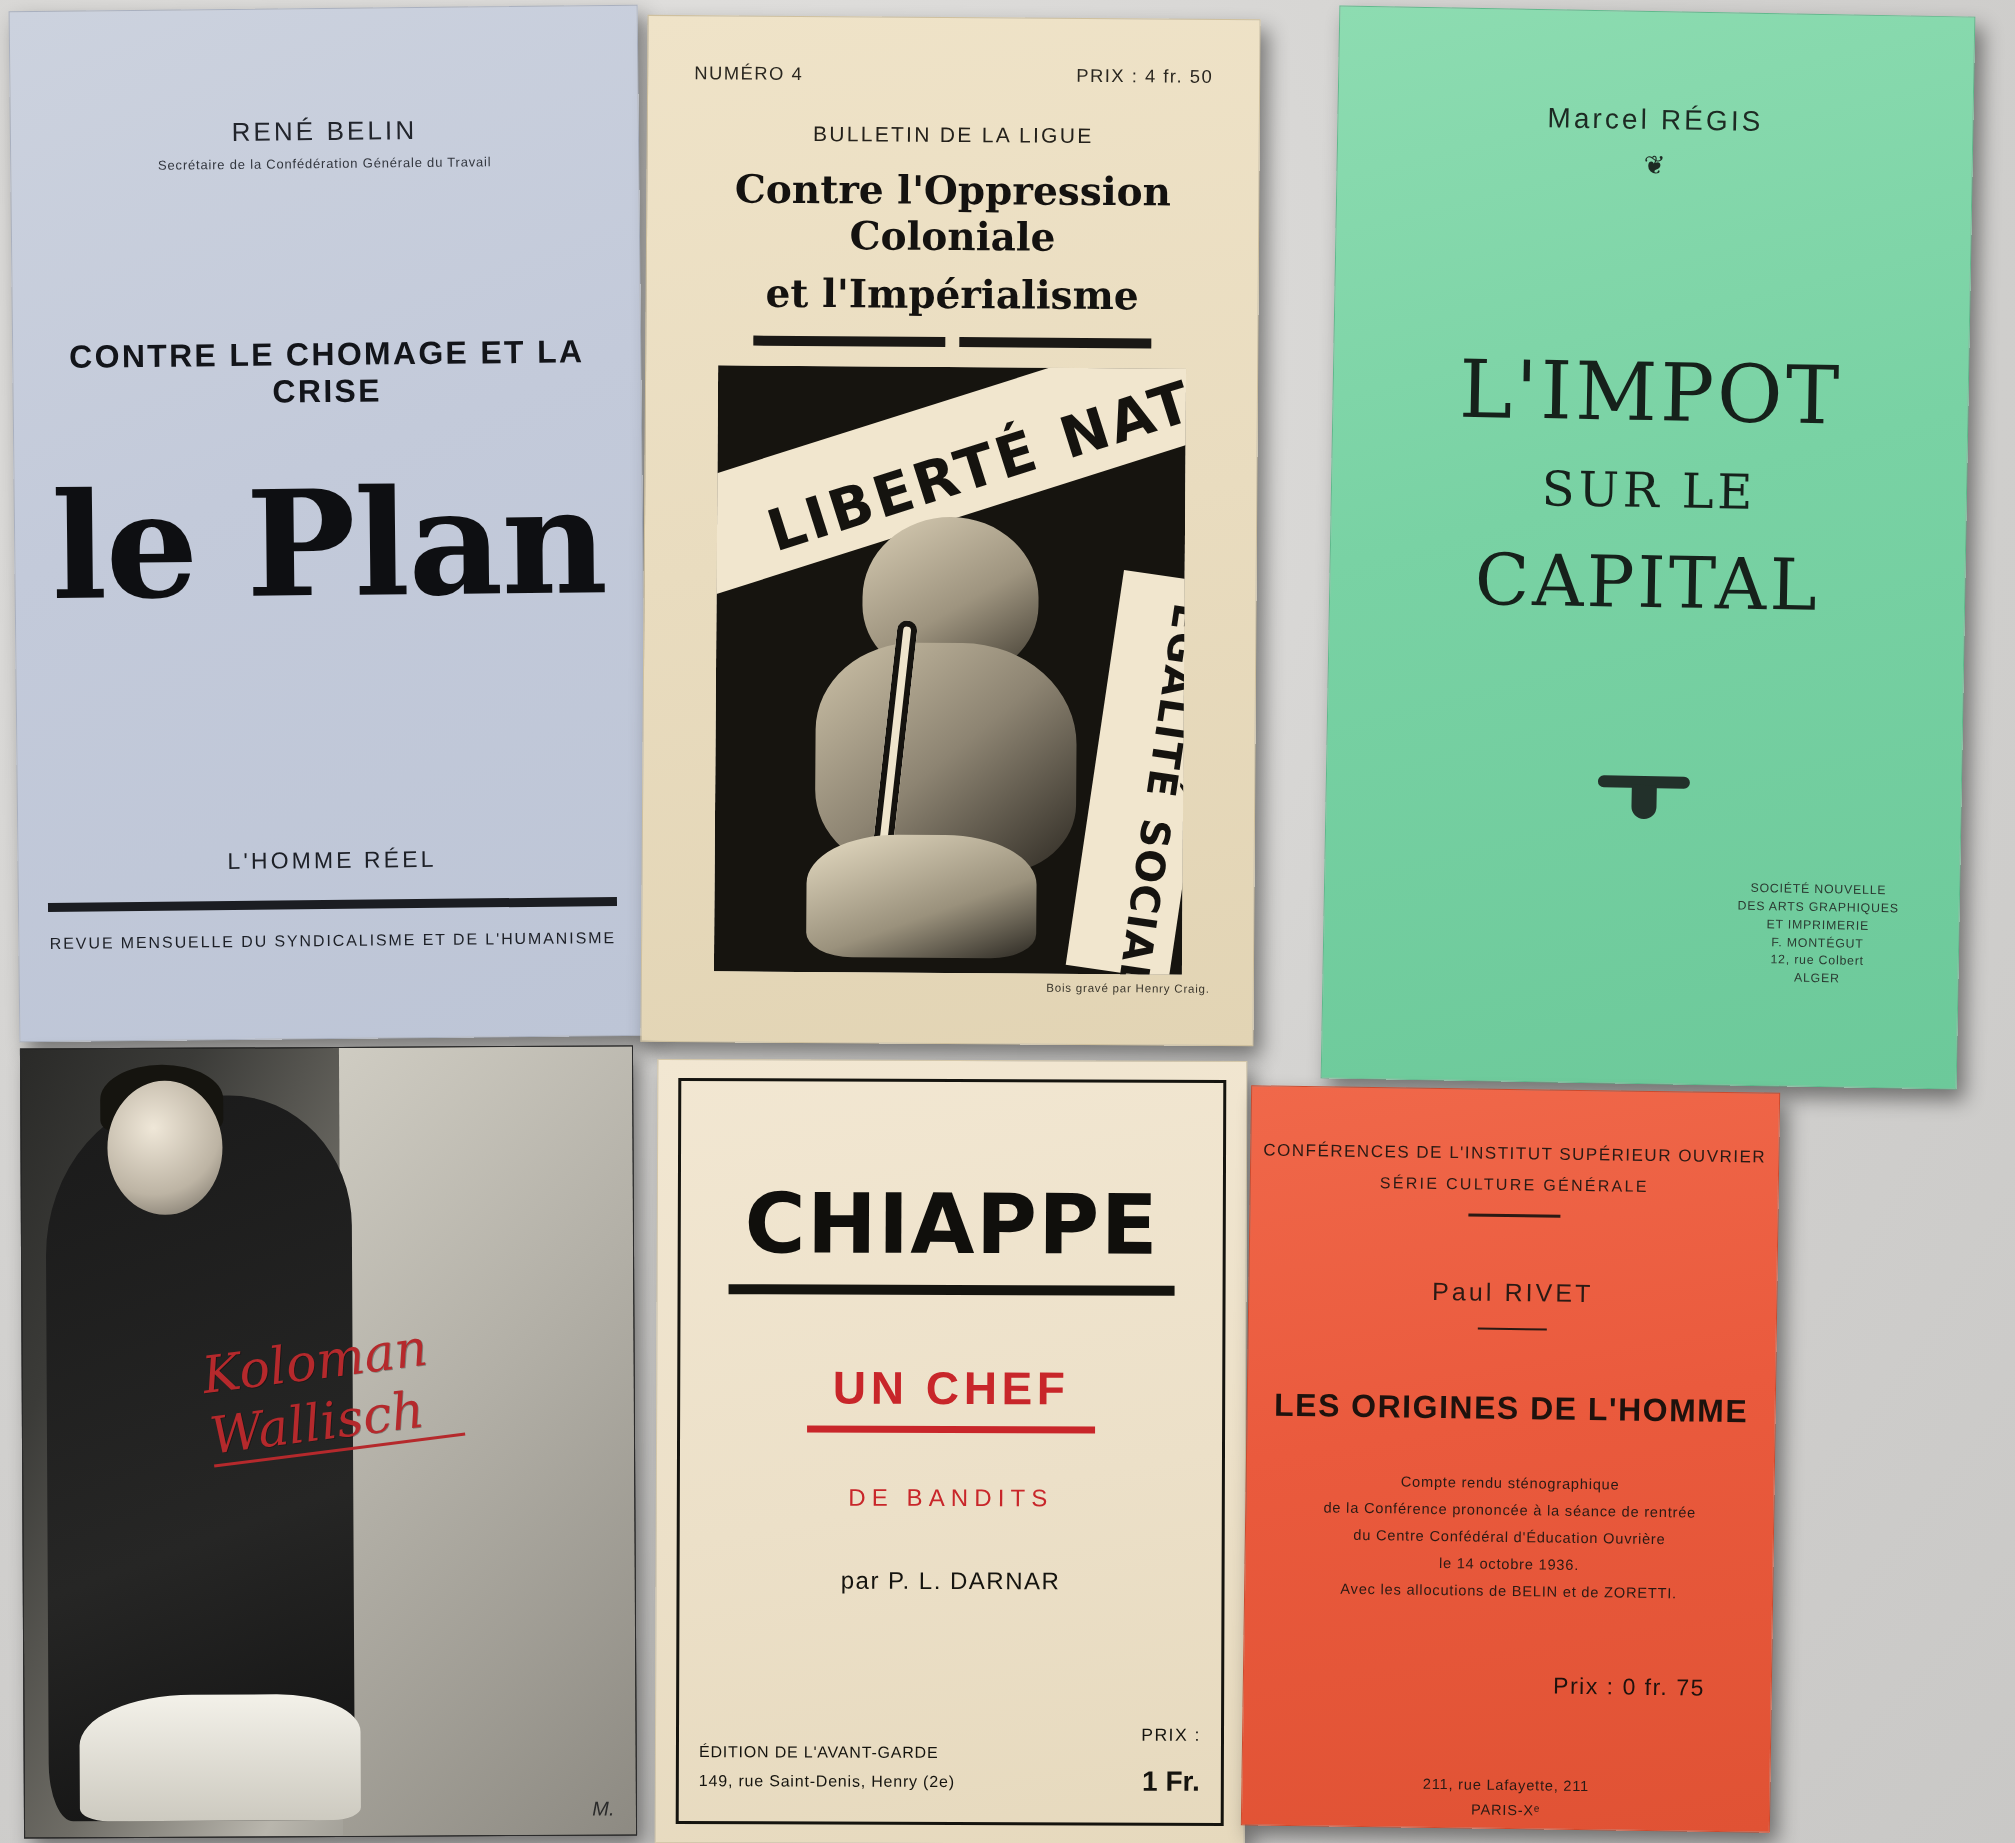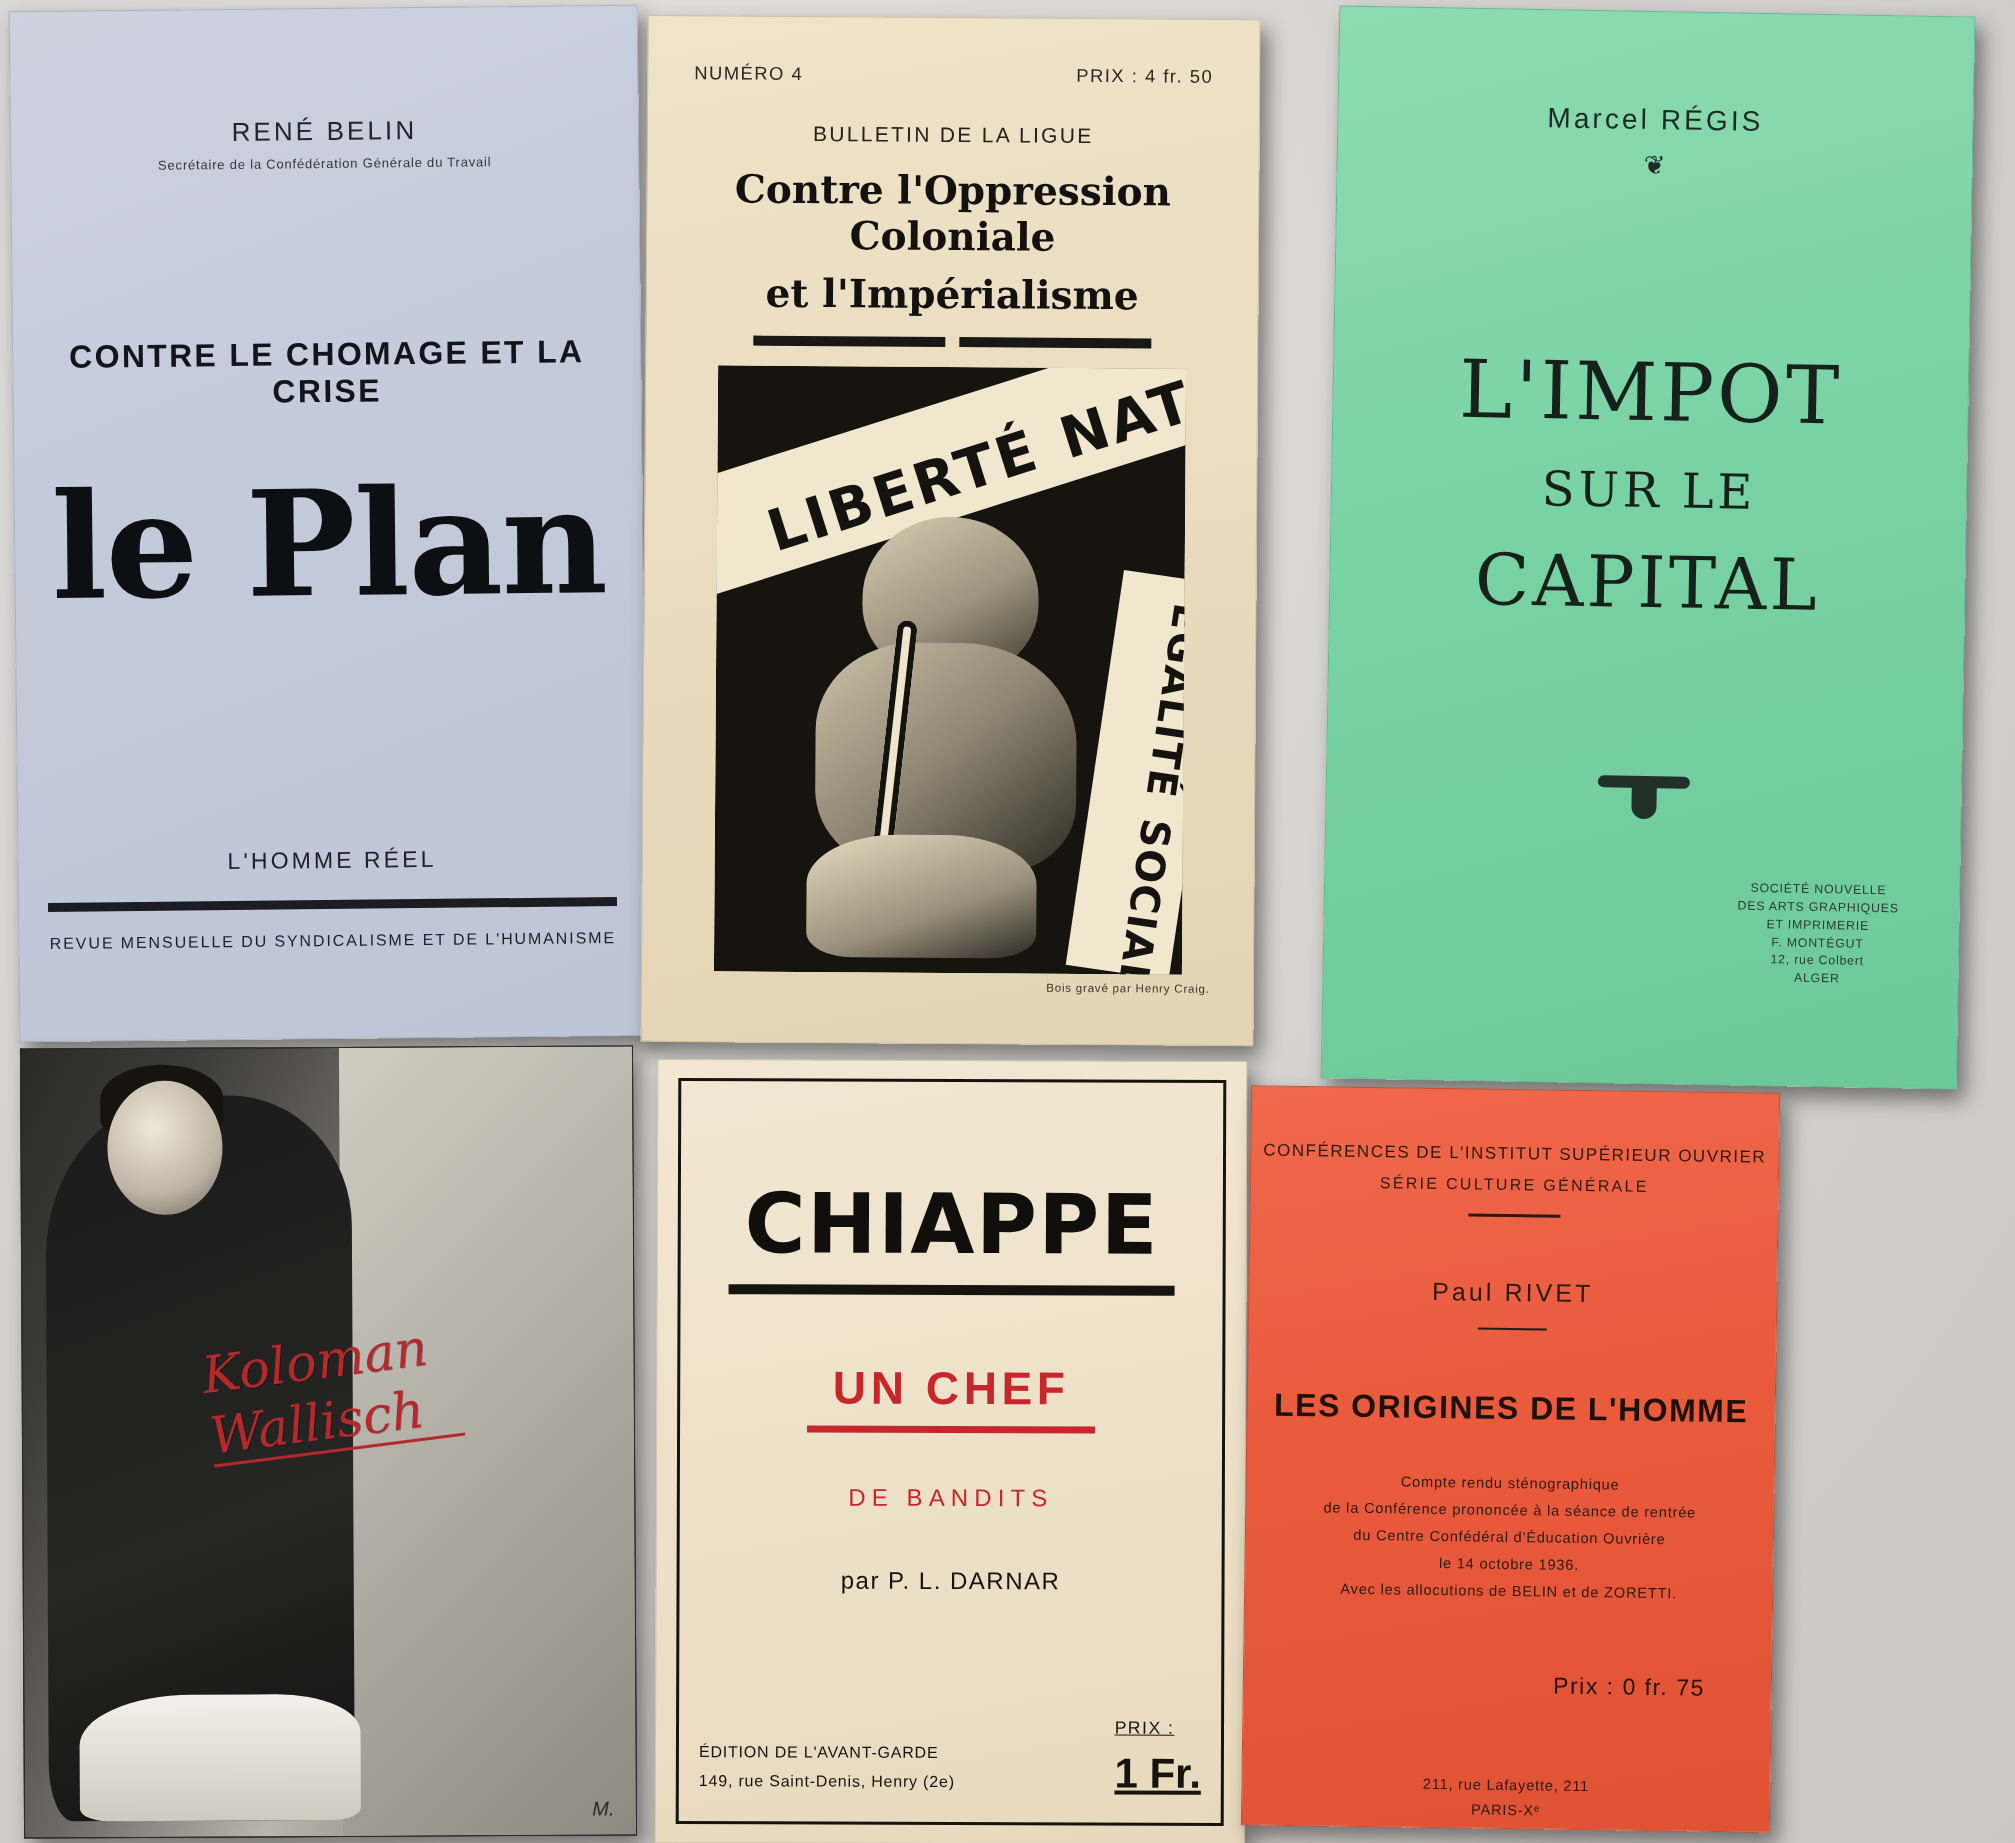--- a/index.html
+++ b/index.html
@@ -97,23 +97,23 @@
   }
   #b-chiappe .ch-frame{position:absolute;left:20px;top:18.4px;right:20px;bottom:18.4px;border:3.8px solid #15140f;}
   #b-chiappe .ch-title{text-align:center;margin-top:115px;font-size:83px;font-weight:800;letter-spacing:1.5px;color:#100f0c;font-family:"DejaVu Sans",sans-serif;}
   #b-chiappe .ch-bar{height:10px;background:#15140f;margin:12.3px 71px 0 71px;}
   #b-chiappe .ch-chef{text-align:center;margin-top:66px;font-size:46px;font-weight:700;letter-spacing:4.6px;color:#c8262a;}
   #b-chiappe .ch-redbar{height:7px;background:#c8262a;margin:10.7px 150px 0 150px;}
   #b-chiappe .ch-band{text-align:center;margin-top:51px;font-size:24px;letter-spacing:6.1px;color:#c8262a;}
   #b-chiappe .ch-par{text-align:center;margin-top:55px;font-size:24px;letter-spacing:1.5px;color:#15140f;}
   #b-chiappe .ch-foot{position:absolute;left:43px;right:43px;bottom:46px;display:flex;justify-content:space-between;align-items:flex-end;}
   #b-chiappe .ch-ed{font-size:16px;letter-spacing:0.8px;color:#15140f;line-height:1.8;}
-  #b-chiappe .ch-price{color:#15140f;text-decoration:underline;}
+  #b-chiappe .ch-price{text-align:center;color:#15140f;}
   #b-chiappe .ch-price .p1{font-size:17.6px;letter-spacing:1.5px;}
-  #b-chiappe .ch-price .p2{font-size:42px;font-weight:800;margin-top:11px;}
+  #b-chiappe .ch-price .p2{font-size:28px;font-weight:800;margin-top:20px;}
 
   
   #b-rivet{
     left:1246px;top:1089px;width:529px;height:740px;
     background:linear-gradient(170deg,#f0684a 0%,#ea5a3d 45%,#e05234 100%);
     transform:rotate(0.8deg);border:0.8px solid #cc4a2e;
   }
   #b-rivet .rv-c1{text-align:center;margin-top:54px;font-size:17px;letter-spacing:1.5px;color:#2a1a14;}
   #b-rivet .rv-c2{text-align:center;margin-top:12.3px;font-size:16px;letter-spacing:2.3px;color:#2a1a14;}
   #b-rivet .rv-dash{width:92px;height:2.3px;background:#2a1a14;margin:20px auto 0 auto;}

